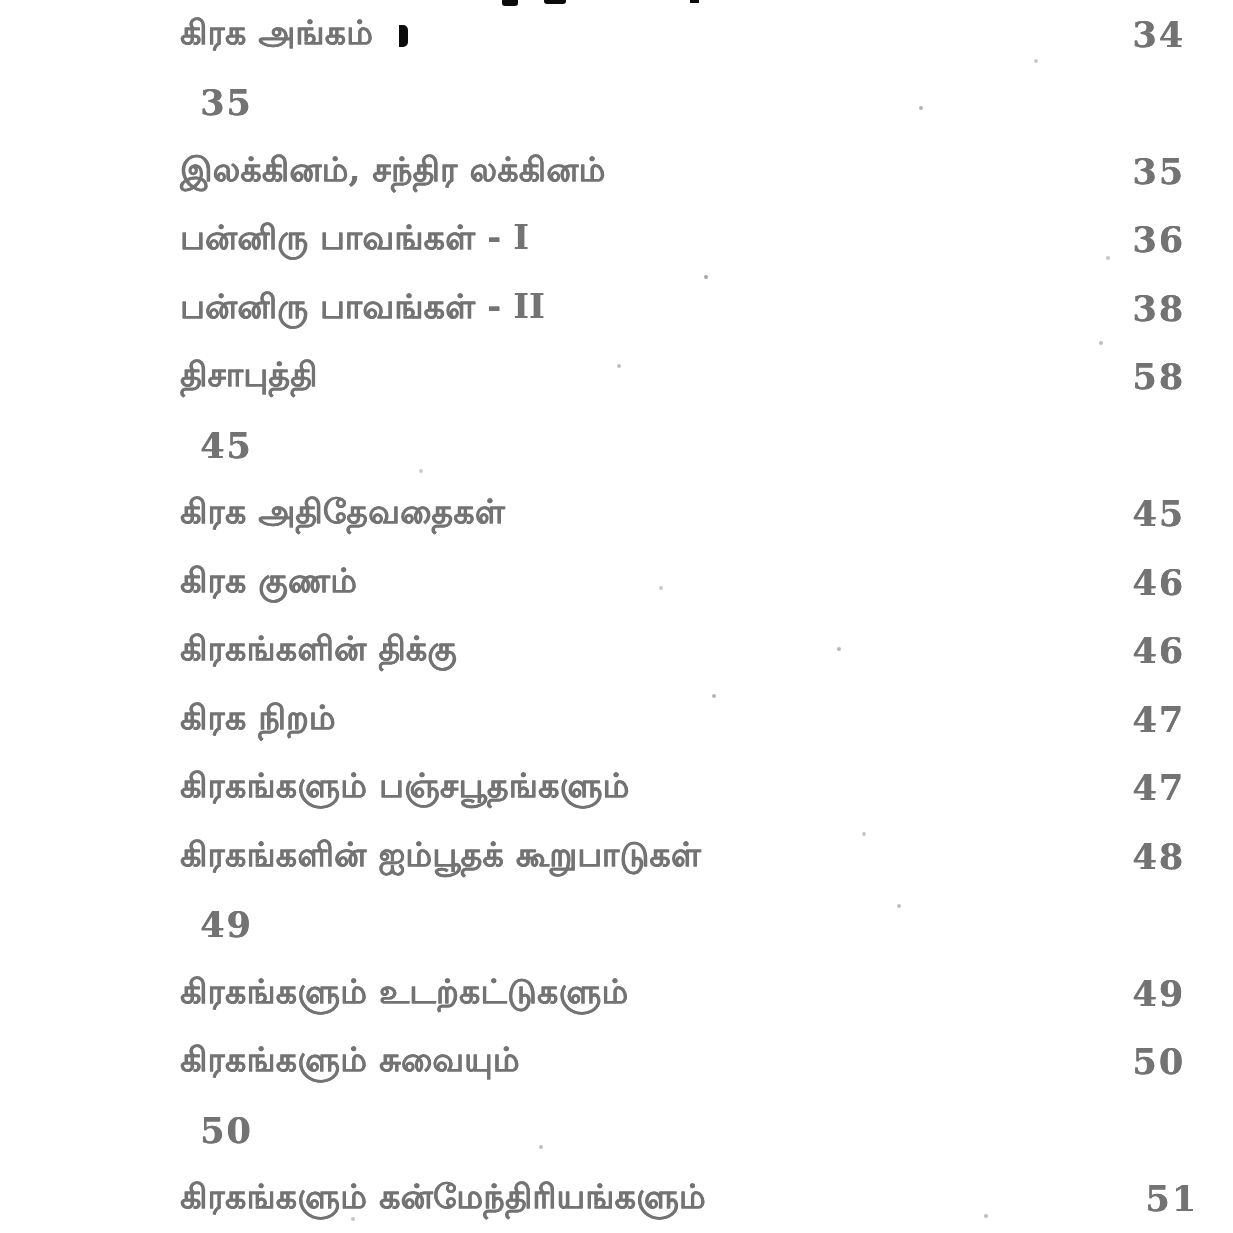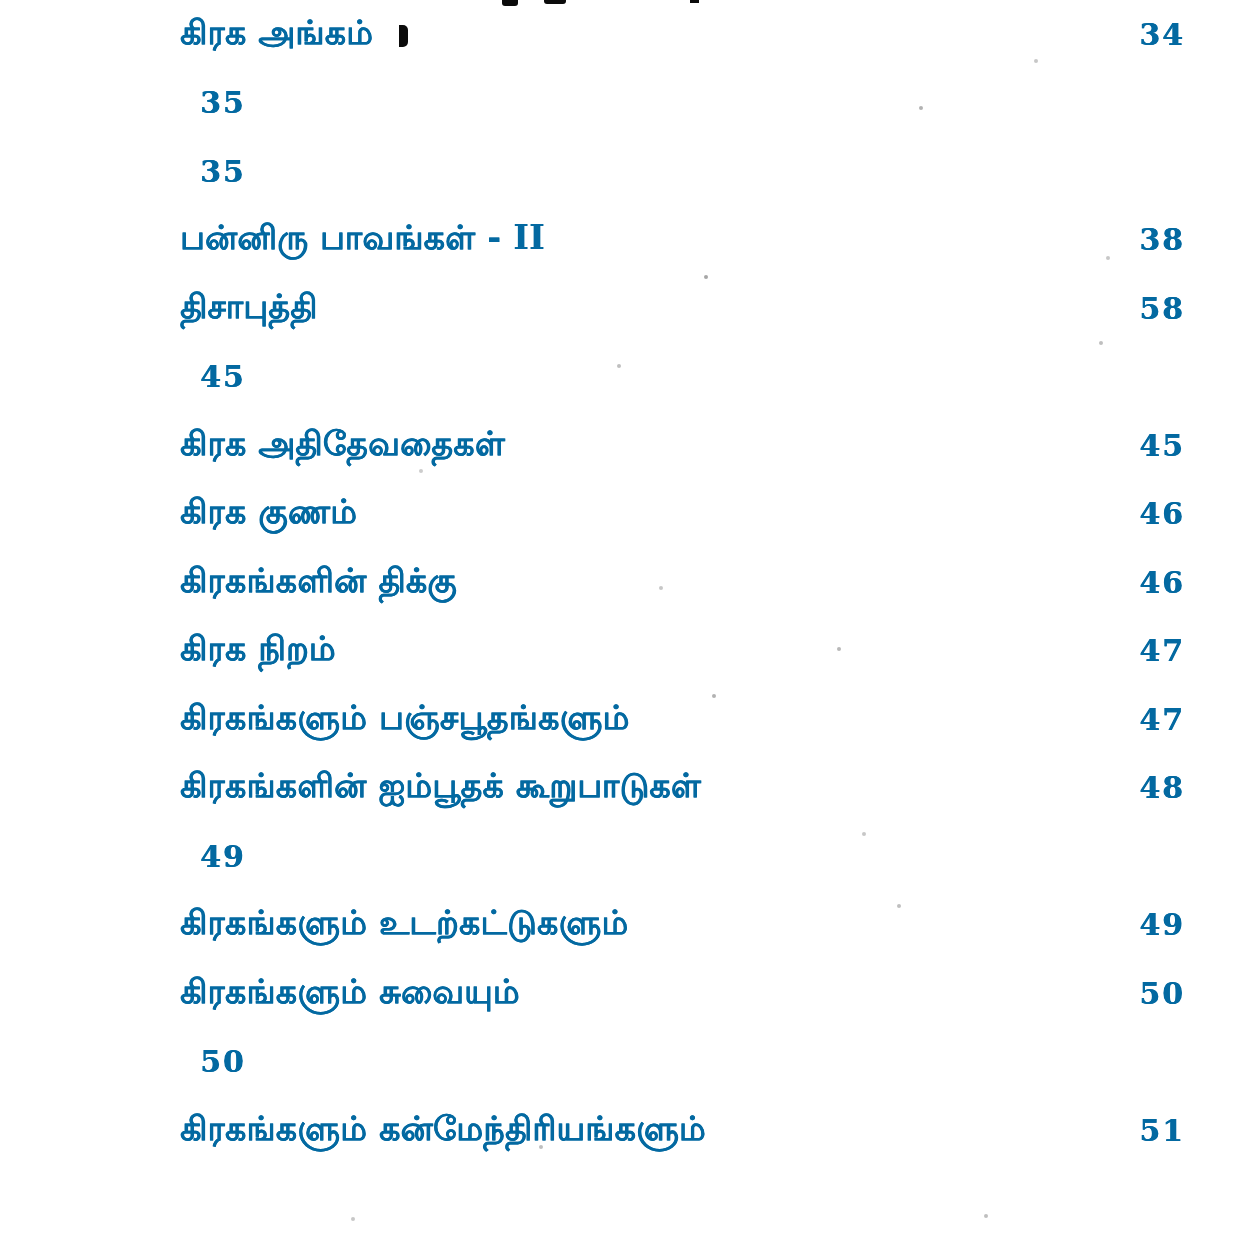--- a/index.html
+++ b/index.html
@@ -35,21 +35,21 @@
     align-items: center;
   }
   .title {
     font-size: 33px;
     letter-spacing: 0.4px;
     white-space: nowrap;
     
     text-shadow: 0.4px 0 0 currentColor;
   }
   .pagenum {
-    font-size: 30px;
+    font-size: 35px;
     letter-spacing: 2px;
     text-shadow: 0.4px 0 0 currentColor;
     padding-left: 20px;
   }
   
   .row:nth-child(18) .pagenum { transform: translateX(13px); }
 
   
   .ink-blob {
     position: absolute;
@@ -92,42 +92,47 @@
       618px 365px 0 1px rgba(0,0,0,0.25),
       863px 833px 0 1px rgba(0,0,0,0.22),
       985px 1215px 0 1px rgba(0,0,0,0.25),
       352px 1218px 0 1px rgba(0,0,0,0.22),
       1035px 60px 0 1px rgba(0,0,0,0.22);
   }
 </style>
 </head>
 <body style="background: rgb(255, 255, 255);">
 
-<div class="page" style="color: #0369a1;">
+<div class="page" style="color: #737373;">
 
   <div class="ink-blob"></div>
   <div class="edge-mark-1"></div>
   <div class="edge-mark-2"></div>
   <div class="edge-mark-3"></div>
   <div class="speckles"></div>
 
   <div class="toc" id="toc-list">
   <div class="row">
     <span class="title">கிரக அங்கம்</span>
     <span class="pagenum">34</span>
   </div>
 
   <div class="row">
     <span class="pagenum">35</span>
   </div>
 
   <div class="row">
+    <span class="title">இலக்கினம், சந்திர லக்கினம்</span>
     <span class="pagenum">35</span>
   </div>
 
+  <div class="row">
+    <span class="title">பன்னிரு பாவங்கள் - I</span>
+    <span class="pagenum">36</span>
+  </div>
 
   <div class="row">
     <span class="title">பன்னிரு பாவங்கள் - II</span>
     <span class="pagenum">38</span>
   </div>
 
   <div class="row">
     <span class="title">திசாபுத்தி</span>
     <span class="pagenum">58</span>
   </div>

